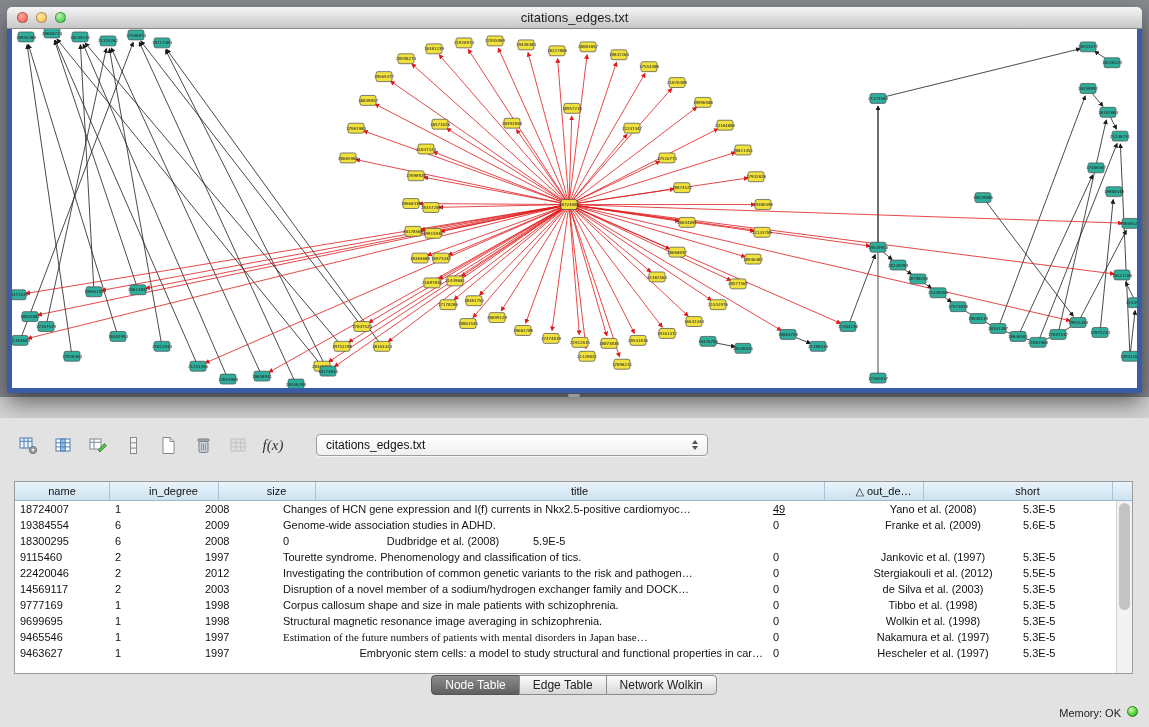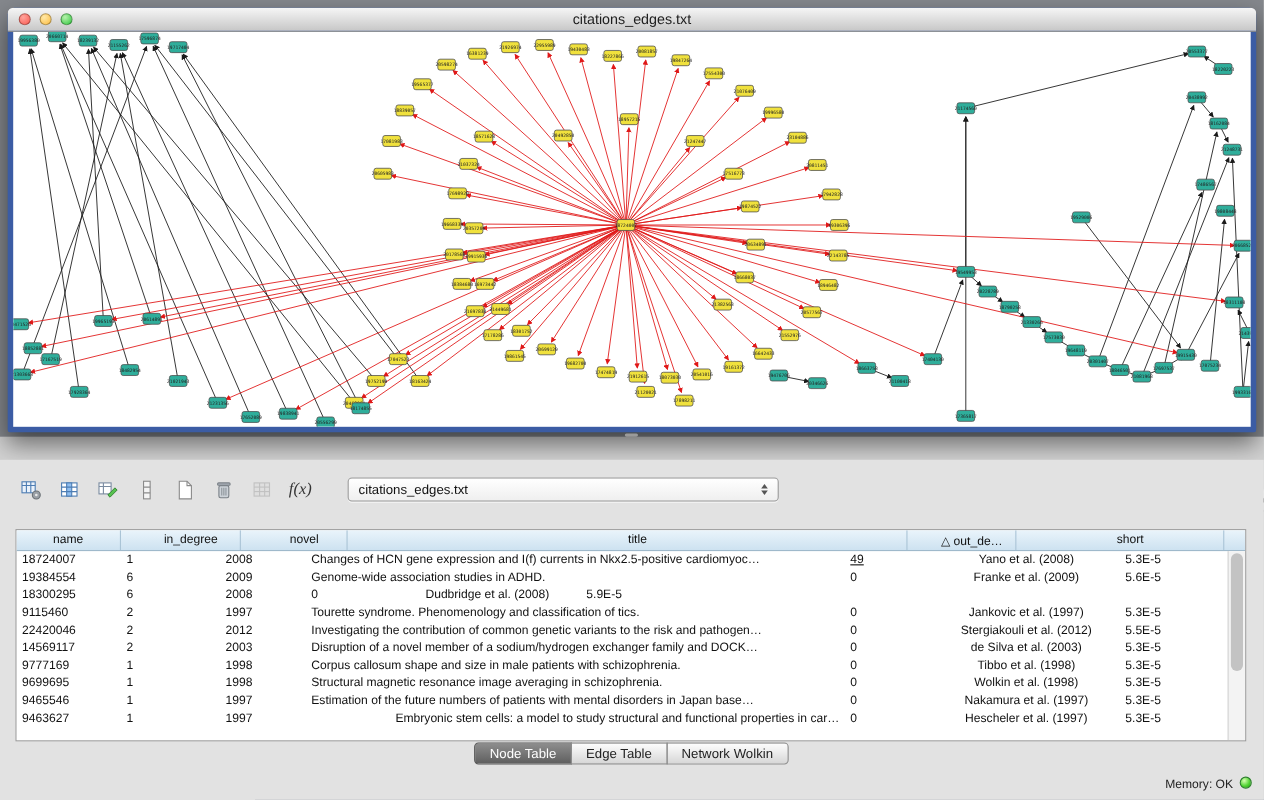--- a/index.html
+++ b/index.html
@@ -749,21 +749,21 @@
             <i class="up"></i>
             <i class="dn"></i>
           </span>
       </div>
     </div>
 
     <div class="tablewrap">
       <div class="thead">
           <div class="hcell" style="width: 95px;">name</div>
           <div class="hcell" style="width: 90px;">in_degree</div>
-          <div class="hcell" style="width: 78px;">novel</div>
+          <div class="hcell" style="width: 78px;">size</div>
           <div class="hcell" style="width: 490px;">title</div>
           <div class="hcell" style="width: 80px;">△ out_de…</div>
           <div class="hcell" style="width: 170px;">short</div>
           <div class="hcell" style="width: 98px;">pagerank</div>
           <div class="hcell fill"></div>
         </div>
       <div class="tbody">
         <div>
             <div class="trow">
               <div class="tcell" style="width: 95px;">18724007</div>
@@ -833,21 +833,21 @@
               <div class="tcell" style="width: 78px;">1998</div>
               <div class="tcell" style="width: 490px;">Structural magnetic resonance image averaging in schizophrenia.</div>
               <div class="tcell" style="width: 80px;">0</div>
               <div class="tcell center" style="width: 170px;">Wolkin et al. (1998)</div>
               <div class="tcell" style="width: 98px;">5.3E-5</div>
             </div>
             <div class="trow">
               <div class="tcell" style="width: 95px;">9465546</div>
               <div class="tcell" style="width: 90px;">1</div>
               <div class="tcell" style="width: 78px;">1997</div>
-              <div class="tcell" style="width: 490px;">Estimation of the future numbers of patients with mental disorders in Japan base…</div>
+              <div class="tcell" style="width: 490px; font-family: Liberation Serif, serif;">Estimation of the future numbers of patients with mental disorders in Japan base…</div>
               <div class="tcell" style="width: 80px;">0</div>
               <div class="tcell center" style="width: 170px;">Nakamura et al. (1997)</div>
               <div class="tcell" style="width: 98px;">5.3E-5</div>
             </div>
             <div class="trow">
               <div class="tcell" style="width: 95px;">9463627</div>
               <div class="tcell" style="width: 90px;">1</div>
               <div class="tcell" style="width: 78px;">1997</div>
               <div class="tcell" style="width: 490px; text-align: right;">Embryonic stem cells: a model to study structural and functional properties in car…</div>
               <div class="tcell" style="width: 80px;">0</div>

